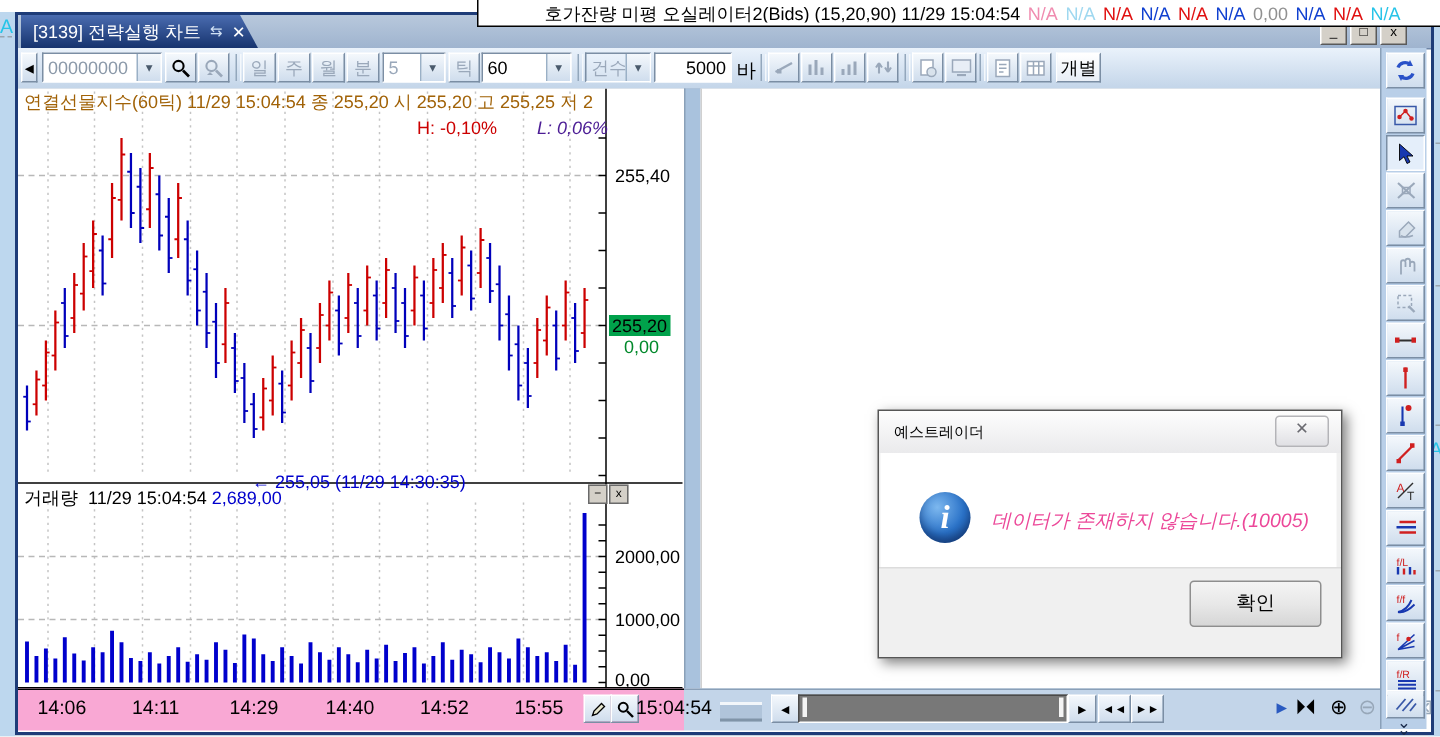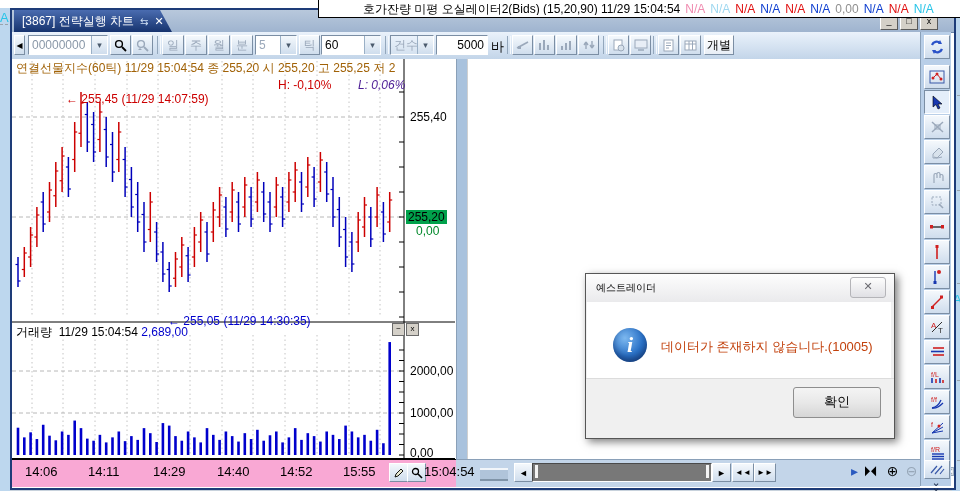--- a/index.html
+++ b/index.html
@@ -80,21 +80,21 @@
   .side-btn.sel{background:#e4eefa;border-color:#7b8ea4 #ffffff #ffffff #7b8ea4;}
   .chev{position:absolute;left:8px;top:448px;color:#1a2a4a;font-size:11px;line-height:5px;text-align:center;width:14px;}
 
   
   .dialog{position:absolute;left:585px;top:273px;width:308px;height:164px;background:#f0f0f0;border:1px solid #565656;box-shadow:3px 3px 8px rgba(0,0,0,.5);z-index:100;}
   .dlg-title{position:absolute;left:0;top:0;width:100%;height:28px;background:linear-gradient(#fdfdfd,#eaeaec);display:flex;align-items:center;}
   .dlg-title .t{margin-left:10px;font-size:10px;color:#000;}
   .dlg-close{position:absolute;right:8px;top:3px;width:34px;height:19px;background:linear-gradient(#fdfdfd,#e0e0e4);border:1px solid #b4b4b8;border-radius:3px;color:#6a6a70;font-size:11px;font-weight:bold;text-align:center;line-height:17px;}
   .dlg-body{position:absolute;left:1px;top:28px;width:304px;height:88px;background:#fff;}
   .info-icon{position:absolute;left:26px;top:26px;width:34px;height:34px;border-radius:50%;background:radial-gradient(circle at 35% 30%,#7db8ef,#2a72c8 55%,#1a4e96);color:#fff;font-family:"Liberation Serif","DejaVu Serif",serif;font-style:italic;font-weight:bold;font-size:22px;text-align:center;line-height:33px;box-shadow:inset 0 -4px 6px rgba(0,0,32,.35);}
-  .dlg-msg{position:absolute;left:74px;top:36px;font-size:13px;color:#c2410c;}
+  .dlg-msg{position:absolute;left:74px;top:36px;font-size:13px;color:#ec4899;font-style:italic;}
   .dlg-foot{position:absolute;left:0;top:104px;width:100%;height:47px;background:#f0f0f0;border-top:1px solid #dcdcdc;}
   .ok-btn{position:absolute;right:13px;top:8px;width:86px;height:29px;background:linear-gradient(#f4f4f4,#e8e8e8 50%,#d6d6d6);border:1px solid #8e8e8e;border-radius:3px;font-size:13px;color:#000;text-align:center;line-height:27px;}
 </style>
 </head>
 <body>
 
 <div id="screen">
 
   <div class="top-strip"></div>
   <div class="top-strip-right"></div>
@@ -109,21 +109,21 @@
     <div class="bg-dash" style="left:0;top:275px;"></div>
     <div class="bg-dash" style="left:0;top:372px;"></div>
     <div class="bg-dash" style="left:0;top:452px;"></div>
     <div class="bg-letter" style="left:1px;top:284px;">A</div>
   </div>
 
   <div id="win">
 
     <div class="tabrow">
       <div class="tab">
-        <span>[3867] 전략실행 차트</span>
+        <span>[3139] 전략실행 차트</span>
         <span class="flag">⇆</span>
         <span class="tclose">✕</span>
       </div>
       <div class="winctrl">
         <div class="wbtn">_</div>
         <div class="wbtn">□</div>
         <div class="wbtn">x</div>
       </div>
     </div>
 
@@ -520,21 +520,20 @@
           <line x1="387" y1="343.5" x2="392" y2="343.5" stroke="#000" stroke-width="1"></line>
           <line x1="387" y1="333" x2="392" y2="333" stroke="#000" stroke-width="1"></line>
           <line x1="387" y1="322.5" x2="392" y2="322.5" stroke="#000" stroke-width="1"></line>
           <line x1="387" y1="312" x2="392" y2="312" stroke="#000" stroke-width="1"></line>
           <line x1="387" y1="301.5" x2="392" y2="301.5" stroke="#000" stroke-width="1"></line>
           <line x1="387" y1="291" x2="392" y2="291" stroke="#000" stroke-width="1"></line>
         </svg>
       <div class="phead">연결선물지수(60틱) 11/29 15:04:54  종 255,20  시 255,20 고 255,25 저 2</div>
       <div class="hl h">H: -0,10%</div>
       <div class="hl l">L: 0,06%</div>
-      <div class="anno high"><span>←</span> <span>255,45 (11/29 14:07:59)</span></div>
       <div class="anno low"><span>←</span> <span>255,05 (11/29 14:30:35)</span></div>
       <div class="ylab" style="top:51px;">255,40</div>
       <div class="curprice">255,20</div>
       <div class="curchg">0,00</div>
       <div class="vhead">
         <span>거래량</span>&nbsp;
         <span>11/29 15:04:54</span>
         <span class="vval">2,689,00</span>
       </div>
       <div class="minibtns">

